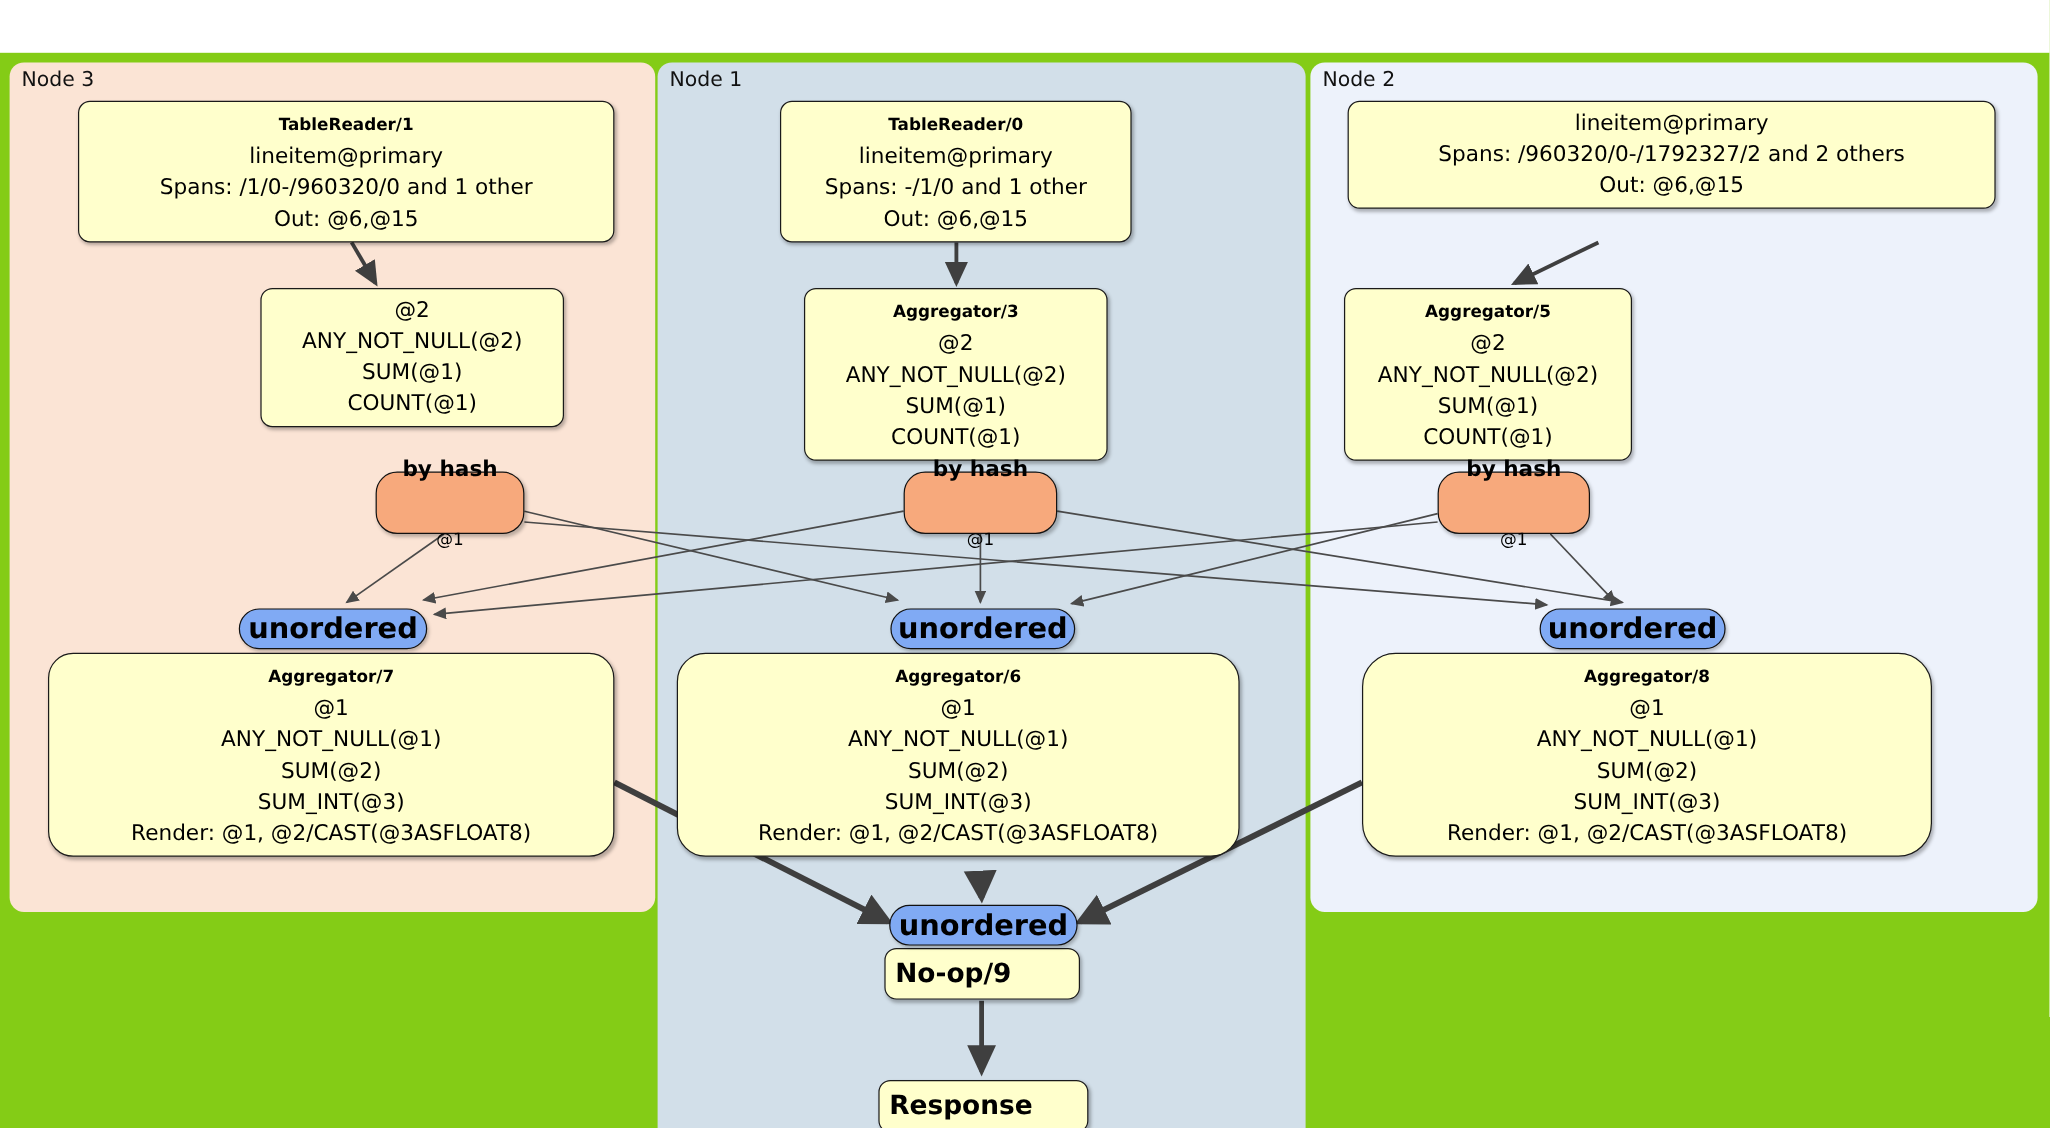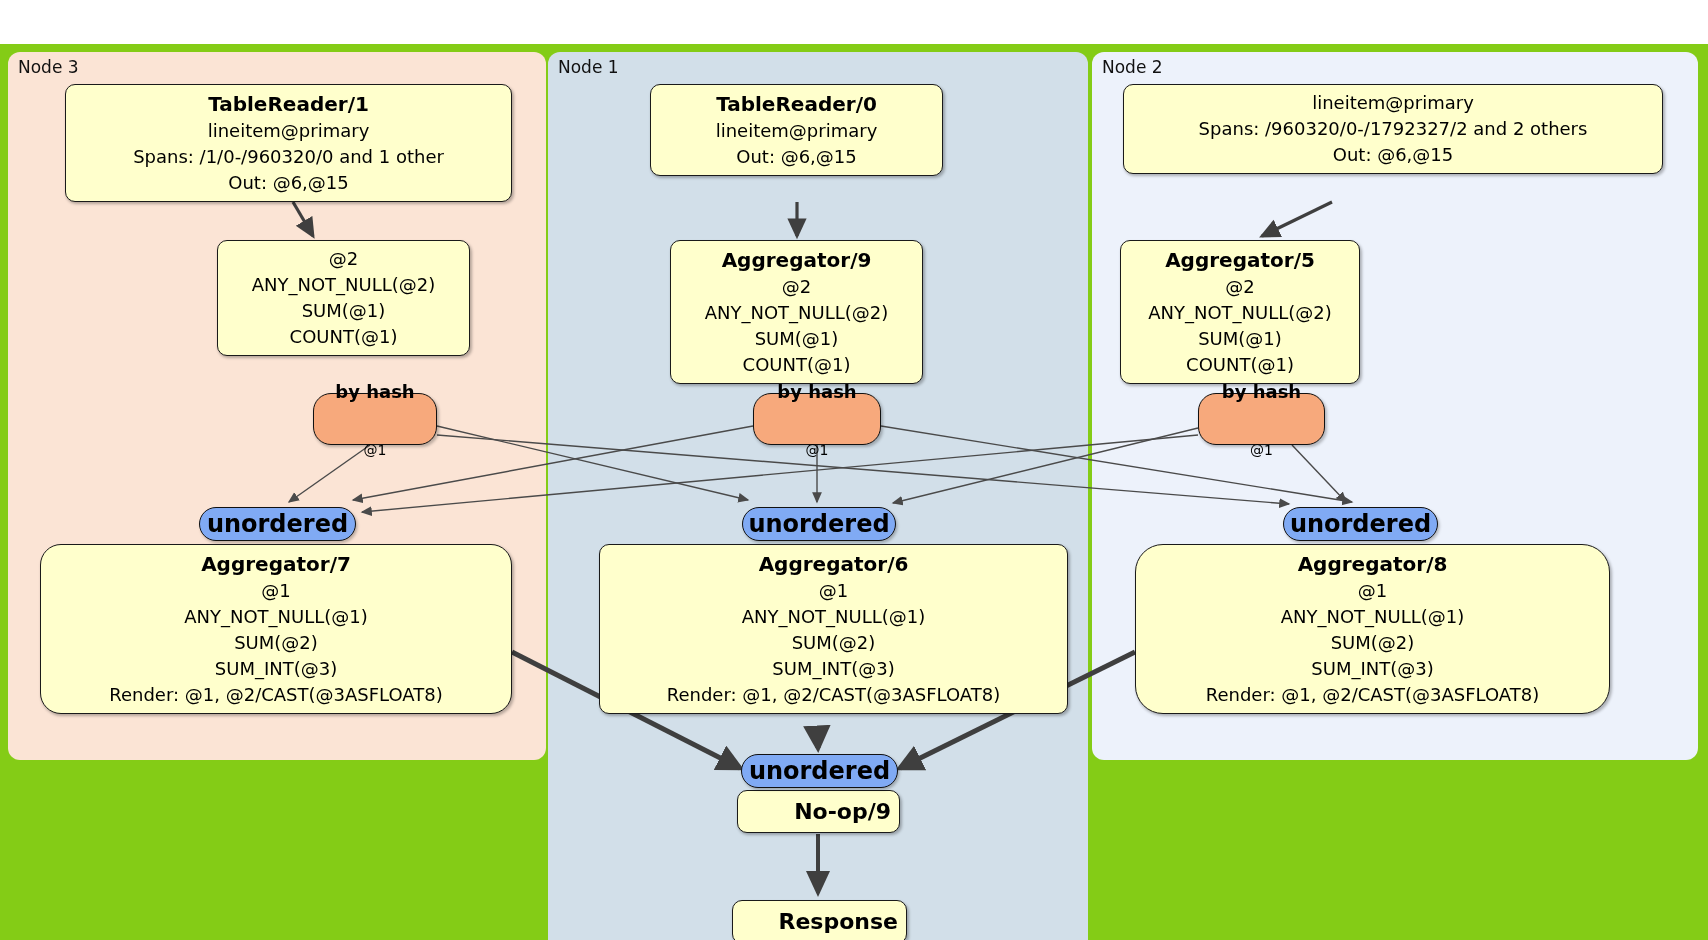--- a/index.html
+++ b/index.html
@@ -10,39 +10,39 @@
     margin-top:44px;
   }
   .group{position:absolute;border-radius:12px;}
   .group-label{position:absolute;font-size:17px;color:#111;}
   .proc{
     position:absolute;box-sizing:border-box;background:#ffffcc;
     border:1.6px solid #1a1a1a;border-radius:10px;
     box-shadow:1.5px 2px 3px rgba(0,0,0,.28);
     text-align:center;padding:5px 8px;z-index:3;
   }
-  .proc .t{font-weight:bold;font-size:20px;line-height:28px;}
+  .proc .t{font-weight:bold;font-size:14px;line-height:28px;}
   .proc .l{font-size:18px;line-height:26px;white-space:nowrap;}
   .router{
     position:absolute;box-sizing:border-box;background:#f7a97c;
     border:1.6px solid #111;border-radius:18px;z-index:4;
     display:flex;flex-direction:column;align-items:center;justify-content:center;
     box-shadow:1.5px 2px 3px rgba(0,0,0,.25);
     gap:40px;
   }
   .router .rl{font-weight:bold;font-size:18px;line-height:21px;}
   .router .rs{font-size:14px;line-height:16px;}
   .sync{
     position:absolute;box-sizing:border-box;background:#80aaf4;
     border:1.6px solid #111;border-radius:17px;z-index:4;
     display:flex;align-items:center;justify-content:center;
     font-weight:bold;font-size:24px;
     box-shadow:1.5px 2px 3px rgba(0,0,0,.25);
   }
-  .single{display:flex;align-items:center;justify-content:flex-end;}
+  .single{display:flex;align-items:center;justify-content:flex-start;}
   .single .t{font-size:22px;}
   #edges{position:absolute;left:0;top:0;z-index:1;}
 </style>
 </head>
 <body>
 
 <div id="stage">
 
   <div class="group" style="left:8px;top:8px;width:538px;height:708px;background:#fbe4d5;"></div>
   <div class="group" style="left:548px;top:8px;width:540px;height:925px;background:#d2dfe9;"></div>
@@ -96,36 +96,37 @@
 
   <div class="proc" style="left:65px;top:40px;width:447px;">
     <div class="t">TableReader/1</div>
     <div class="l">lineitem@primary</div>
     <div class="l">Spans: /1/0-/960320/0 and 1 other</div>
     <div class="l">Out: @6,@15</div>
   </div>
   <div class="proc" style="left:650px;top:40px;width:293px;padding:5px 4px;">
     <div class="t">TableReader/0</div>
     <div class="l">lineitem@primary</div>
+    <div class="l">Spans: -/1/0 and 1 other</div>
     <div class="l">Out: @6,@15</div>
   </div>
   <div class="proc" style="left:1123px;top:40px;width:540px;">
     <div class="l">lineitem@primary</div>
     <div class="l">Spans: /960320/0-/1792327/2 and 2 others</div>
     <div class="l">Out: @6,@15</div>
   </div>
 
   <div class="proc" style="left:217px;top:196px;width:253px;">
     <div class="l">@2</div>
     <div class="l">ANY_NOT_NULL(@2)</div>
     <div class="l">SUM(@1)</div>
     <div class="l">COUNT(@1)</div>
   </div>
   <div class="proc" style="left:670px;top:196px;width:253px;">
-    <div class="t">Aggregator/9</div>
+    <div class="t">Aggregator/3</div>
     <div class="l">@2</div>
     <div class="l">ANY_NOT_NULL(@2)</div>
     <div class="l">SUM(@1)</div>
     <div class="l">COUNT(@1)</div>
   </div>
   <div class="proc" style="left:1120px;top:196px;width:240px;">
     <div class="t">Aggregator/5</div>
     <div class="l">@2</div>
     <div class="l">ANY_NOT_NULL(@2)</div>
     <div class="l">SUM(@1)</div>
@@ -150,21 +151,21 @@
   <div class="sync" style="left:1283px;top:463px;width:155px;height:34px;">unordered</div>
 
   <div class="proc" style="left:40px;top:500px;width:472px;border-radius:21px;">
     <div class="t">Aggregator/7</div>
     <div class="l">@1</div>
     <div class="l">ANY_NOT_NULL(@1)</div>
     <div class="l">SUM(@2)</div>
     <div class="l">SUM_INT(@3)</div>
     <div class="l">Render: @1, @2/CAST(@3ASFLOAT8)</div>
   </div>
-  <div class="proc" style="left:599px;top:500px;width:469px;">
+  <div class="proc" style="left:564px;top:500px;width:469px;border-radius:24px;">
     <div class="t">Aggregator/6</div>
     <div class="l">@1</div>
     <div class="l">ANY_NOT_NULL(@1)</div>
     <div class="l">SUM(@2)</div>
     <div class="l">SUM_INT(@3)</div>
     <div class="l">Render: @1, @2/CAST(@3ASFLOAT8)</div>
   </div>
   <div class="proc" style="left:1135px;top:500px;width:475px;border-radius:28px;">
     <div class="t">Aggregator/8</div>
     <div class="l">@1</div>

